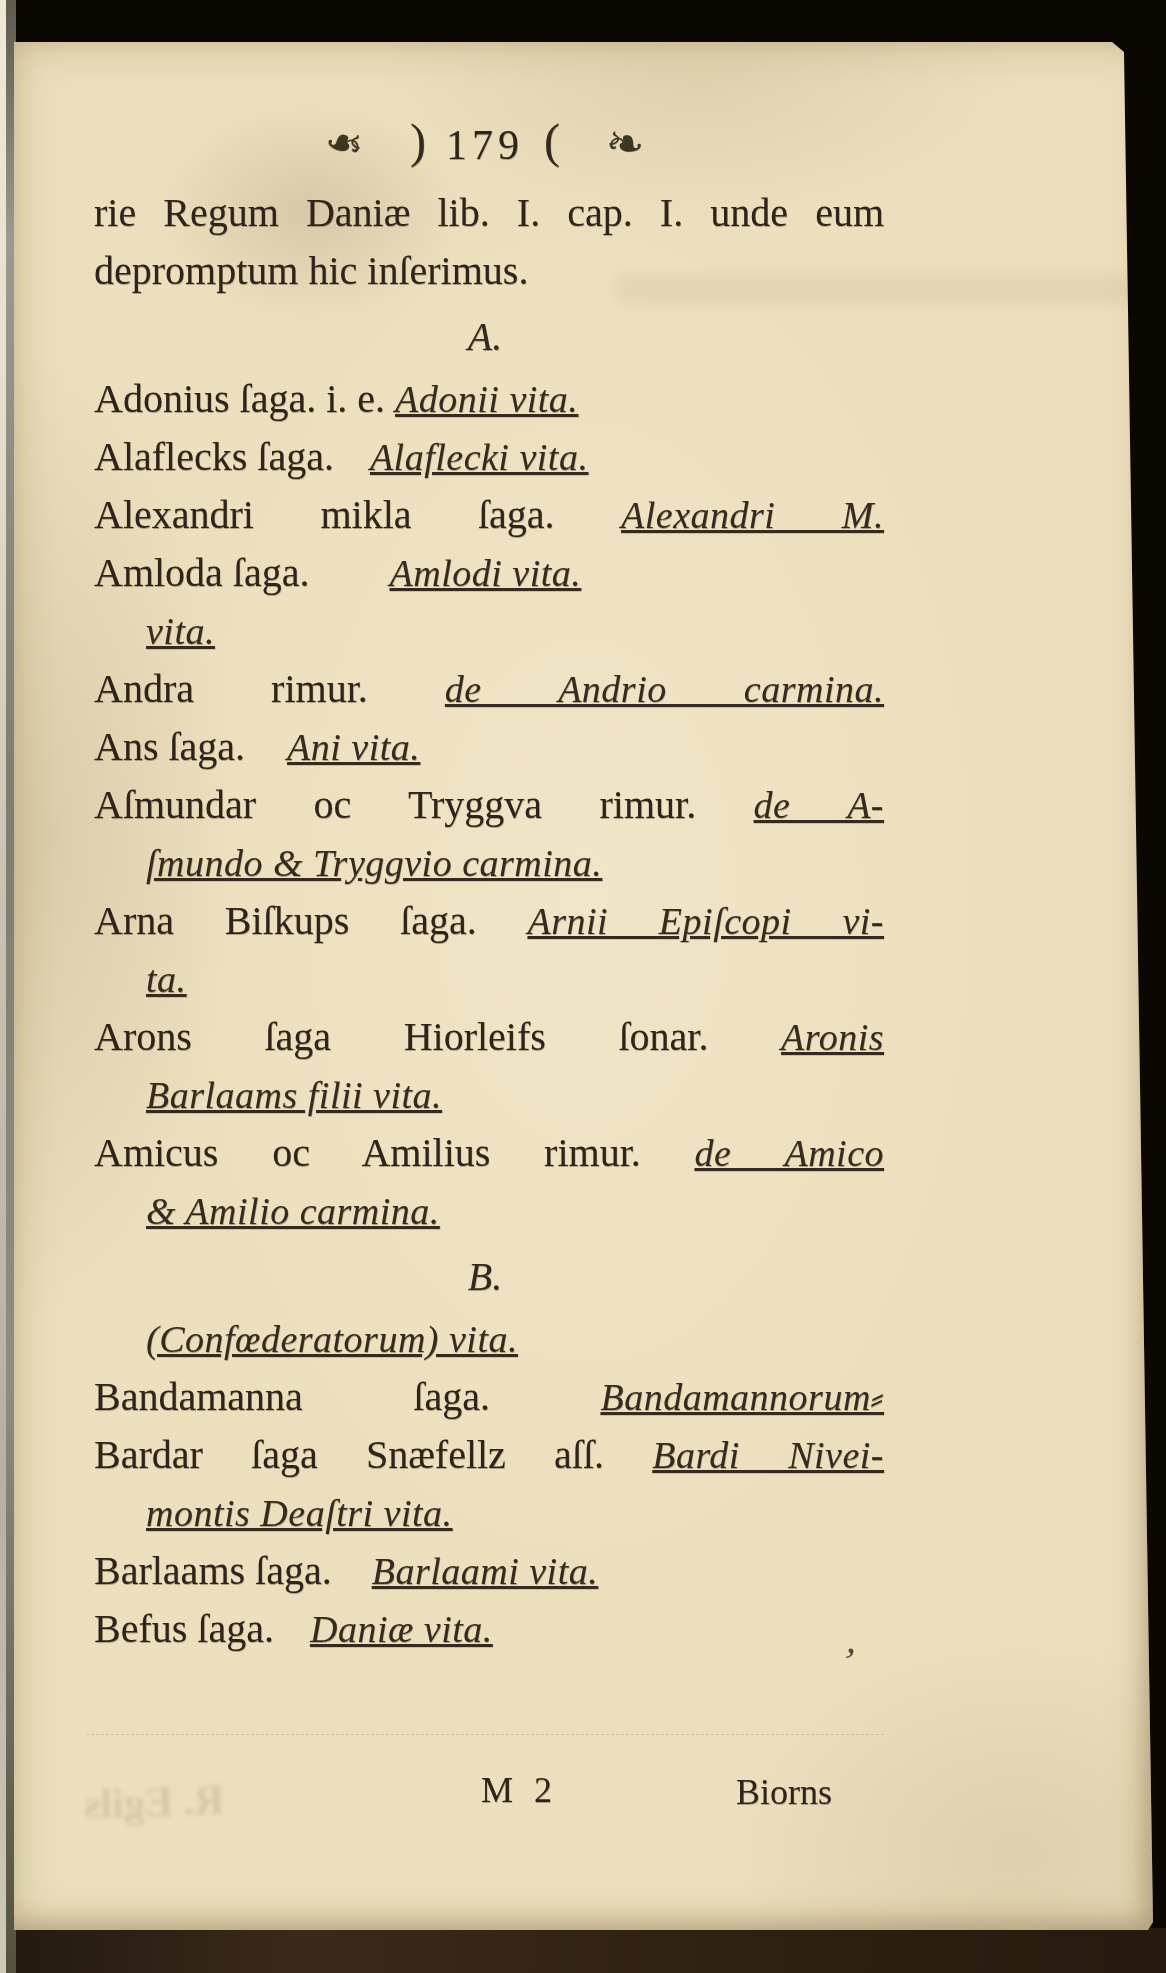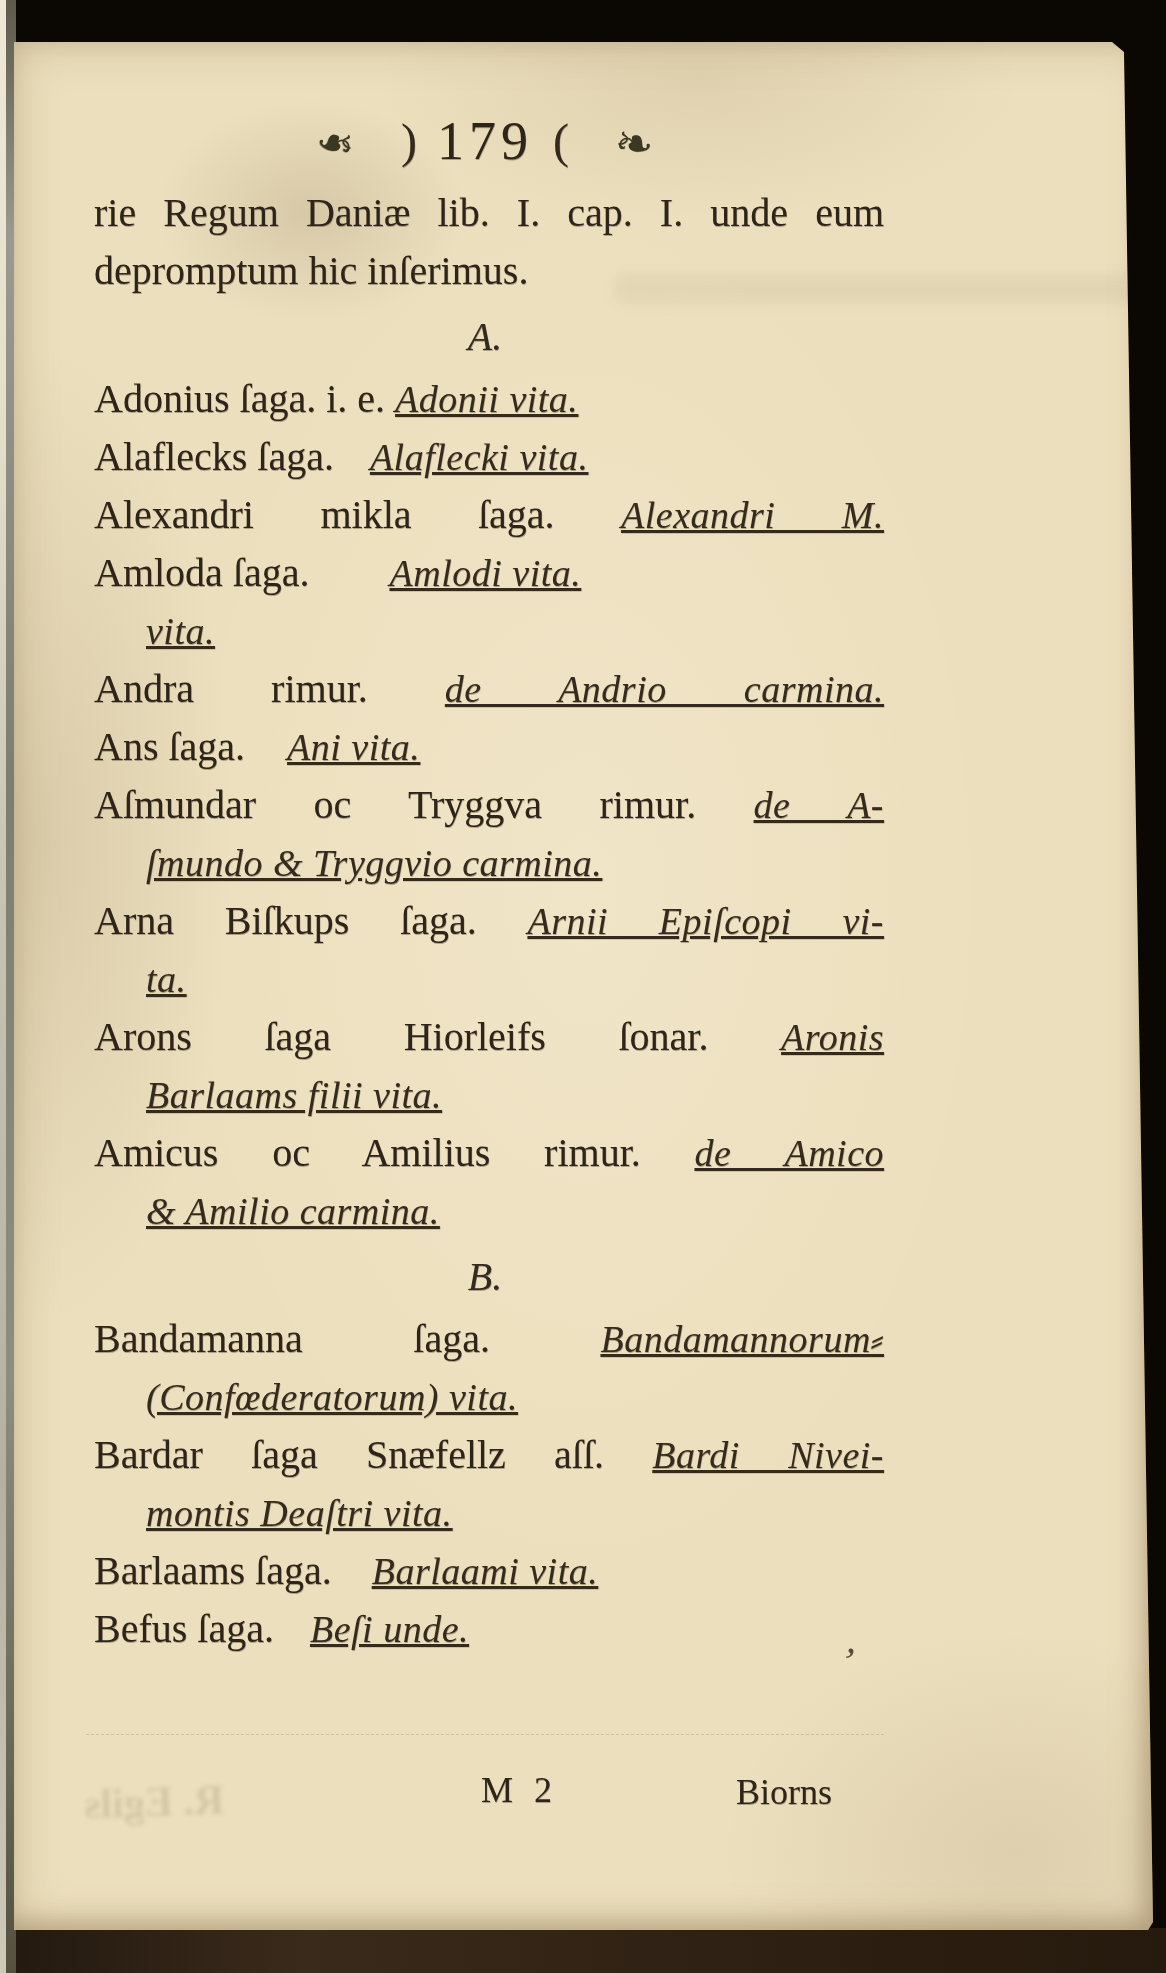--- a/index.html
+++ b/index.html
@@ -38,21 +38,21 @@
     text-align:center; height:62px; line-height:58px; margin-bottom:10px;
     color:#3b3320; white-space:nowrap;
   }
   .ornament-line .fleuron {
     font-family:"DejaVu Sans",sans-serif; font-size:46px; display:inline-block;
     color:#3a3723;
   }
   .fleuron.left  { transform:scaleX(-1) rotate(-8deg); margin-right:26px; }
   .fleuron.right { transform:rotate(8deg); margin-left:26px; }
   .ornament-line .bracket { font-size:48px; color:#332a1d; margin:0 20px; vertical-align:2px; }
-  .ornament-line .pagenum { font-size:54px; letter-spacing:5px; color:#2e251a; }
+  .ornament-line .pagenum { font-size:42px; letter-spacing:5px; color:#2e251a; }
   .text-block {
     position:absolute; left:72px; top:70px; width:798px;
     color:#2e241a; font-size:40px; line-height:58px;
     text-shadow:0.5px 0.5px 0 rgba(55,42,26,.35);
   }
   .line { white-space:pre-wrap;margin-left:8px; }
   .line.justify { text-align:justify; text-align-last:justify; }
   .line.indent { padding-left:52px; }
   .gap { display:inline-block; }
   .it { font-style:italic; font-size:38px; letter-spacing:.5px; color:#352a1e;text-decoration:underline; }
@@ -109,26 +109,26 @@
       <div class="line"><span>Ans ſaga.</span><span class="gap" style="width: 42px;"></span><span class="it">Ani vita.</span></div>
       <div class="line justify"><span>Aſmundar oc Tryggva rimur. </span><span class="it">de A-</span></div>
       <div class="line indent"><span class="it">ſmundo &amp; Tryggvio carmina.</span></div>
       <div class="line justify"><span>Arna Biſkups ſaga. </span><span class="it">Arnii Epiſcopi vi-</span></div>
       <div class="line indent"><span class="it">ta.</span></div>
       <div class="line justify"><span>Arons ſaga Hiorleifs ſonar. </span><span class="it">Aronis</span></div>
       <div class="line indent"><span class="it">Barlaams filii vita.</span></div>
       <div class="line justify"><span>Amicus oc Amilius rimur. </span><span class="it">de Amico</span></div>
       <div class="line indent"><span class="it">&amp; Amilio carmina.</span></div>
       <div class="section-heading">B.</div>
+      <div class="line indent"><span class="it">(Confœderatorum) vita.</span></div>
       <div class="line justify"><span>Bandamanna ſaga. </span><span class="it">Bandamannorum⸗</span></div>
-      <div class="line indent"><span class="it">(Confœderatorum) vita.</span></div>
       <div class="line justify"><span>Bardar ſaga Snæfellz aſſ. </span><span class="it">Bardi Nivei-</span></div>
       <div class="line indent"><span class="it">montis Deaſtri vita.</span></div>
       <div class="line"><span>Barlaams ſaga.</span><span class="gap" style="width: 40px;"></span><span class="it">Barlaami vita.</span></div>
-      <div class="line"><span>Befus ſaga.</span><span class="gap" style="width: 36px;"></span><span class="it">Beſi unde.</span></div>
+      <div class="line"><span>Befus ſaga.</span><span class="gap" style="width: 36px;"></span><span class="it">Daniæ vita.</span></div>
     </div>
 
   <div class="footer-row">
     <span class="signature">M 2</span>
     <span class="catchword">Biorns</span>
   </div>
 
   <span class="ghost-text">R. Egils</span>
   <span class="ink-mark">’</span>
 </div>

